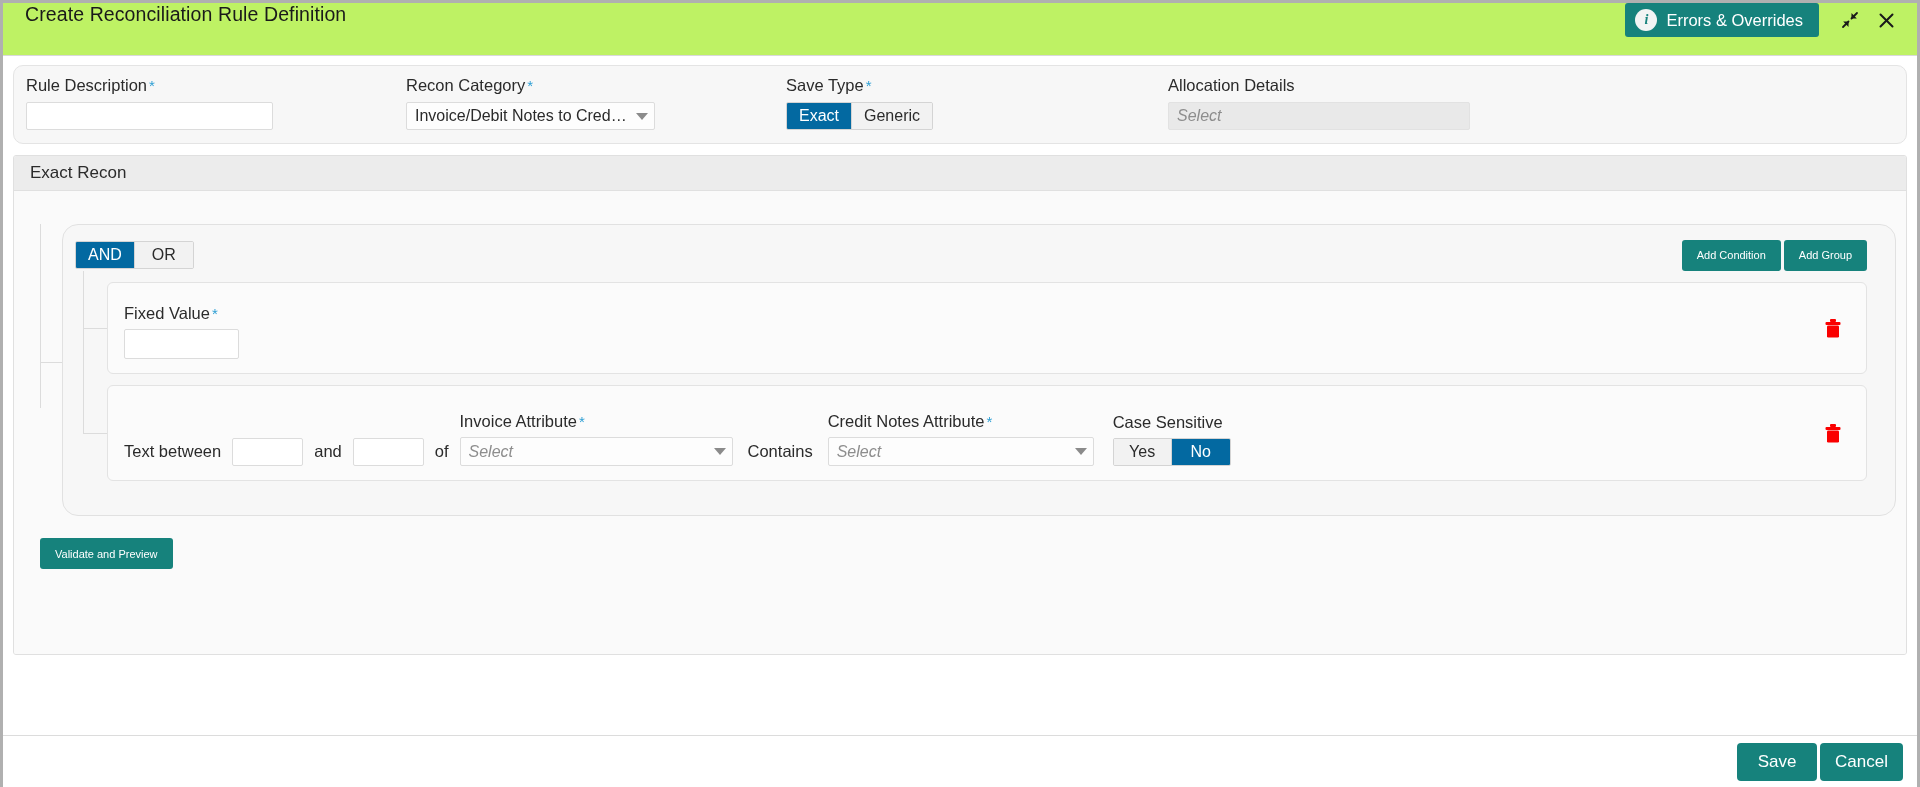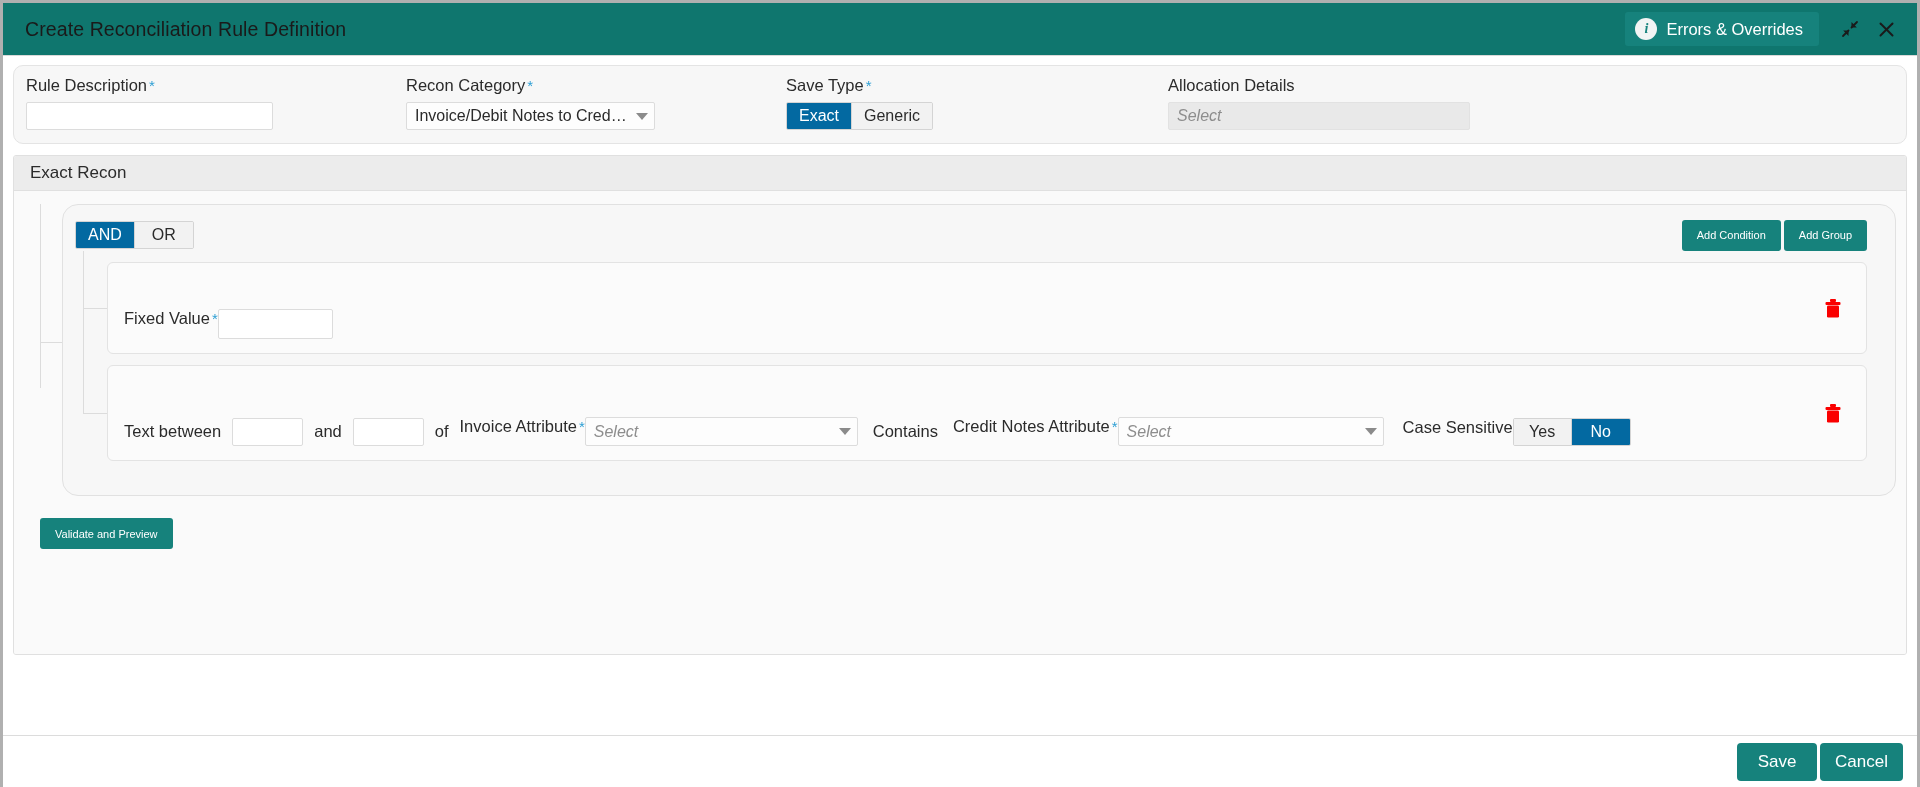--- a/index.html
+++ b/index.html
@@ -22,23 +22,23 @@
     display: flex;
     flex-direction: column;
   }
 
   
   .titlebar {
     height: 53px;
     min-height: 53px;
     border-bottom: 1px solid #d9d9d9;
     display: flex;
-    align-items: center;
+    align-items: flex-start;
     padding: 0 14px 0 22px;
-    background: #0f766e;
+    background: #bef264;
   }
   .title-text {
     font-size: 19.5px;
     color: #1a1a1a;
     letter-spacing: .1px;
     flex: 1;
   }
   .errors-btn {
     background: #16827c;
     color: #fff;
@@ -188,20 +188,21 @@
   
   .section {
     margin: 11px 10px 0 10px;
     border: 1px solid #e0e0e0;
     border-radius: 3px;
     background: #fafafa;
     height: 500px;
     display: flex;
     flex-direction: column;
     overflow: hidden;
+    gap: 20px;
   }
   .section-header {
     height: 35px;
     background: #ececec;
     border-bottom: 1px solid #e0e0e0;
     display: flex;
     align-items: center;
     padding: 0 16px;
     font-size: 17px;
     color: #2b2b2b;
@@ -298,21 +299,21 @@
     border-radius: 6px;
     background: #fbfbfb;
     position: relative;
     display: flex;
     align-items: flex-end;
     padding: 14px 16px 14px 16px;
     min-height: 92px;
   }
   .cond-box.row2 { min-height: 96px; }
 
-  .cfield { display: flex; flex-direction: row; }
+  .cfield { display: flex; flex-direction: column; }
   .cfield .field-label { margin-bottom: 6px; }
   .inline-word {
     font-size: 16.5px;
     color: #2b2b2b;
     padding-bottom: 5px;
     white-space: nowrap;
   }
   .small-input {
     width: 71px; height: 28px;
     border: 1px solid #dcdcdc;

